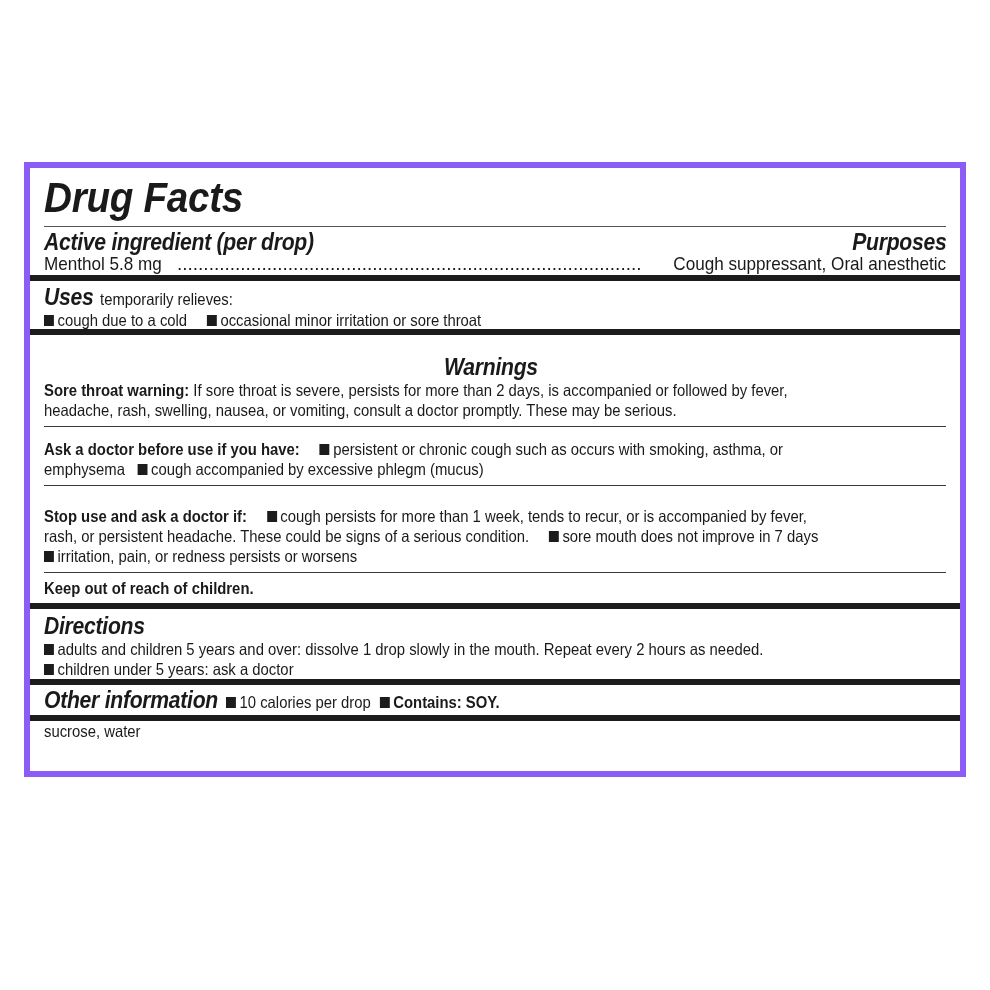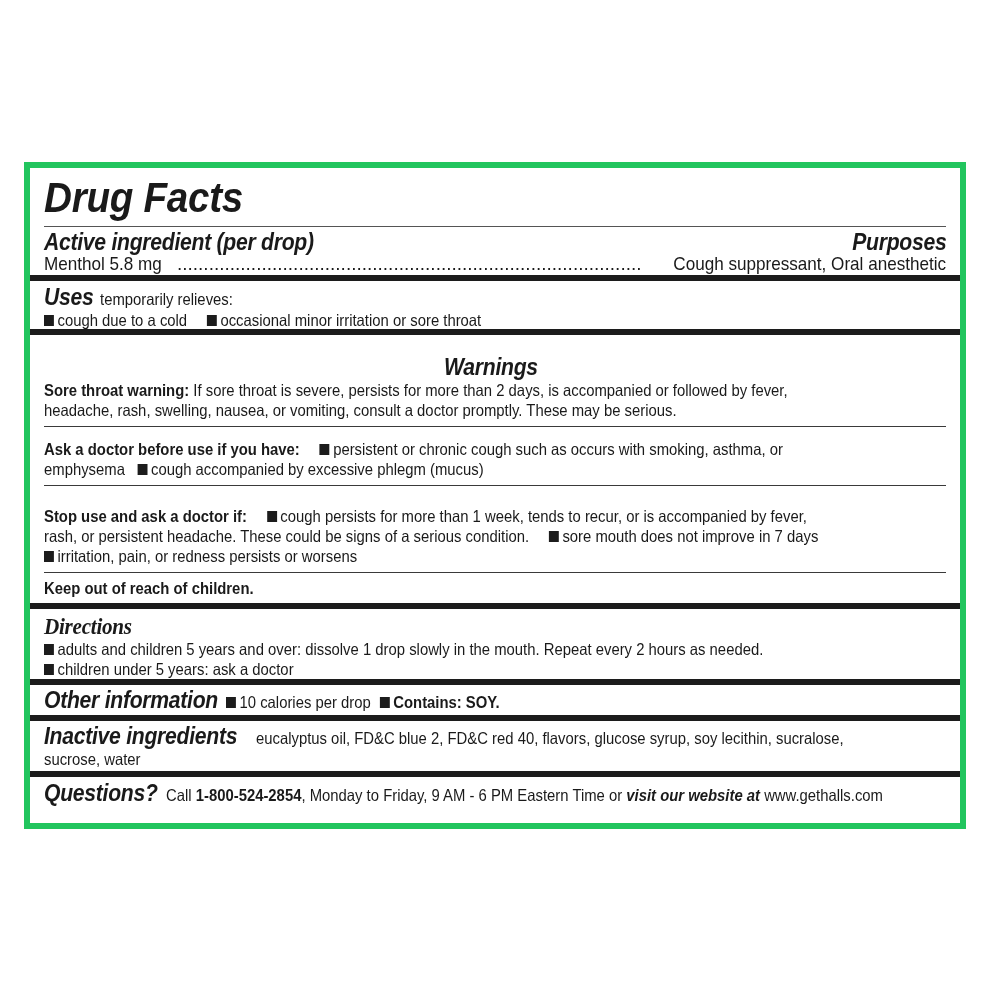--- a/index.html
+++ b/index.html
@@ -1,17 +1,17 @@
 <!DOCTYPE html>
 <html><head>
 <meta charset="utf-8">
 <style>
   html, body { margin:0; padding:0; background:#ffffff; }
   body { width:990px; height:990px; position:relative; font-family:"Liberation Sans", sans-serif; color:#1a1a1a; }
-  .panel { position:absolute; left:24px; top:162px; width:930px; border:6px solid #22c55e; background:#fff; }
+  .panel { position:absolute; left:24px; top:162px; width:930px; border:6px solid #8b5cf6; background:#fff; }
   .sec { padding:0 14px 0 14px; position:relative; }
   .thick { border-top:6px solid #1c1c1c; }
   .thin { border-top:1.5px solid #3a3a3a; }
   .hd { font-weight:bold; font-style:italic; letter-spacing:-0.3px; transform:scaleX(0.92); transform-origin:left; display:inline-block; }
   .title { font-size:42px; line-height:48px; margin-top:6px; }
   .h2 { font-size:23px; line-height:25px; }
   .txt { font-size:16.5px; line-height:20px; transform:scaleX(0.9); transform-origin:left; white-space:nowrap; }
   .b { font-weight:bold; }
   .bi { font-weight:bold; font-style:italic; }
   .sq { display:inline-block; width:11px; height:11px; background:#1c1c1c; margin-right:4px; vertical-align:0px; }
@@ -62,40 +62,30 @@
       <div class="txt"><span class="b">Stop use and ask a doctor if:</span><span class="gap"></span><span class="sq"></span><span>cough persists for more than 1 week, tends to recur, or is accompanied by fever,</span></div>
       <div class="txt"><span>rash, or persistent headache. These could be signs of a serious condition.</span><span class="gap"></span><span class="sq"></span><span>sore mouth does not improve in 7 days</span></div>
       <div class="txt" style="padding-bottom:6px;"><span class="sq"></span><span>irritation, pain, or redness persists or worsens</span></div>
     </div>
     <div class="thin" style="padding-top:5px; height:25px;">
       <div class="txt b">Keep out of reach of children.</div>
     </div>
   </div>
 
   <div class="sec thick" style="height:70px;">
-    <div style="margin-top:5px;font-family:Liberation Serif, serif;"><span class="hd h2">Directions</span></div>
+    <div style="margin-top:5px;"><span class="hd h2">Directions</span></div>
     <div class="txt"><span class="sq"></span><span>adults and children 5 years and over: dissolve 1 drop slowly in the mouth. Repeat every 2 hours as needed.</span></div>
     <div class="txt"><span class="sq"></span><span>children under 5 years: ask a doctor</span></div>
   </div>
 
   <div class="sec thick" style="height:30px;">
     <div style="margin-top:3px; white-space:nowrap;">
       <span class="hd h2">Other information</span>
       <span class="txt" style="display:inline-block; margin-left:-12px;"><span class="sq"></span><span>10 calories per drop</span><span class="gap" style="width:10px"></span><span class="sq"></span><span class="b">Contains: SOY.</span></span>
     </div>
   </div>
 
   <div class="sec thick" style="height:50px;">
-    <div style="margin-top:3px; white-space:nowrap;">
-      <span class="hd h2">Inactive ingredients</span>
-      <span class="txt" style="display:inline-block; margin-left:-2px;">eucalyptus oil, FD&amp;C blue 2, FD&amp;C red 40, flavors, glucose syrup, soy lecithin, sucralose,</span>
-    </div>
     <div class="txt">sucrose, water</div>
   </div>
 
-  <div class="sec thick" style="height:46px;">
-    <div style="margin-top:4px; white-space:nowrap;">
-      <span class="hd h2">Questions?</span>
-      <span class="txt" style="display:inline-block; margin-left:-6px;"><span>Call </span><span class="b">1-800-524-2854</span><span>, Monday to Friday, 9 AM - 6 PM Eastern Time or </span><span class="bi">visit our website at</span><span> www.gethalls.com</span></span>
-    </div>
-  </div>
 
 </div>
 
 </body></html>

